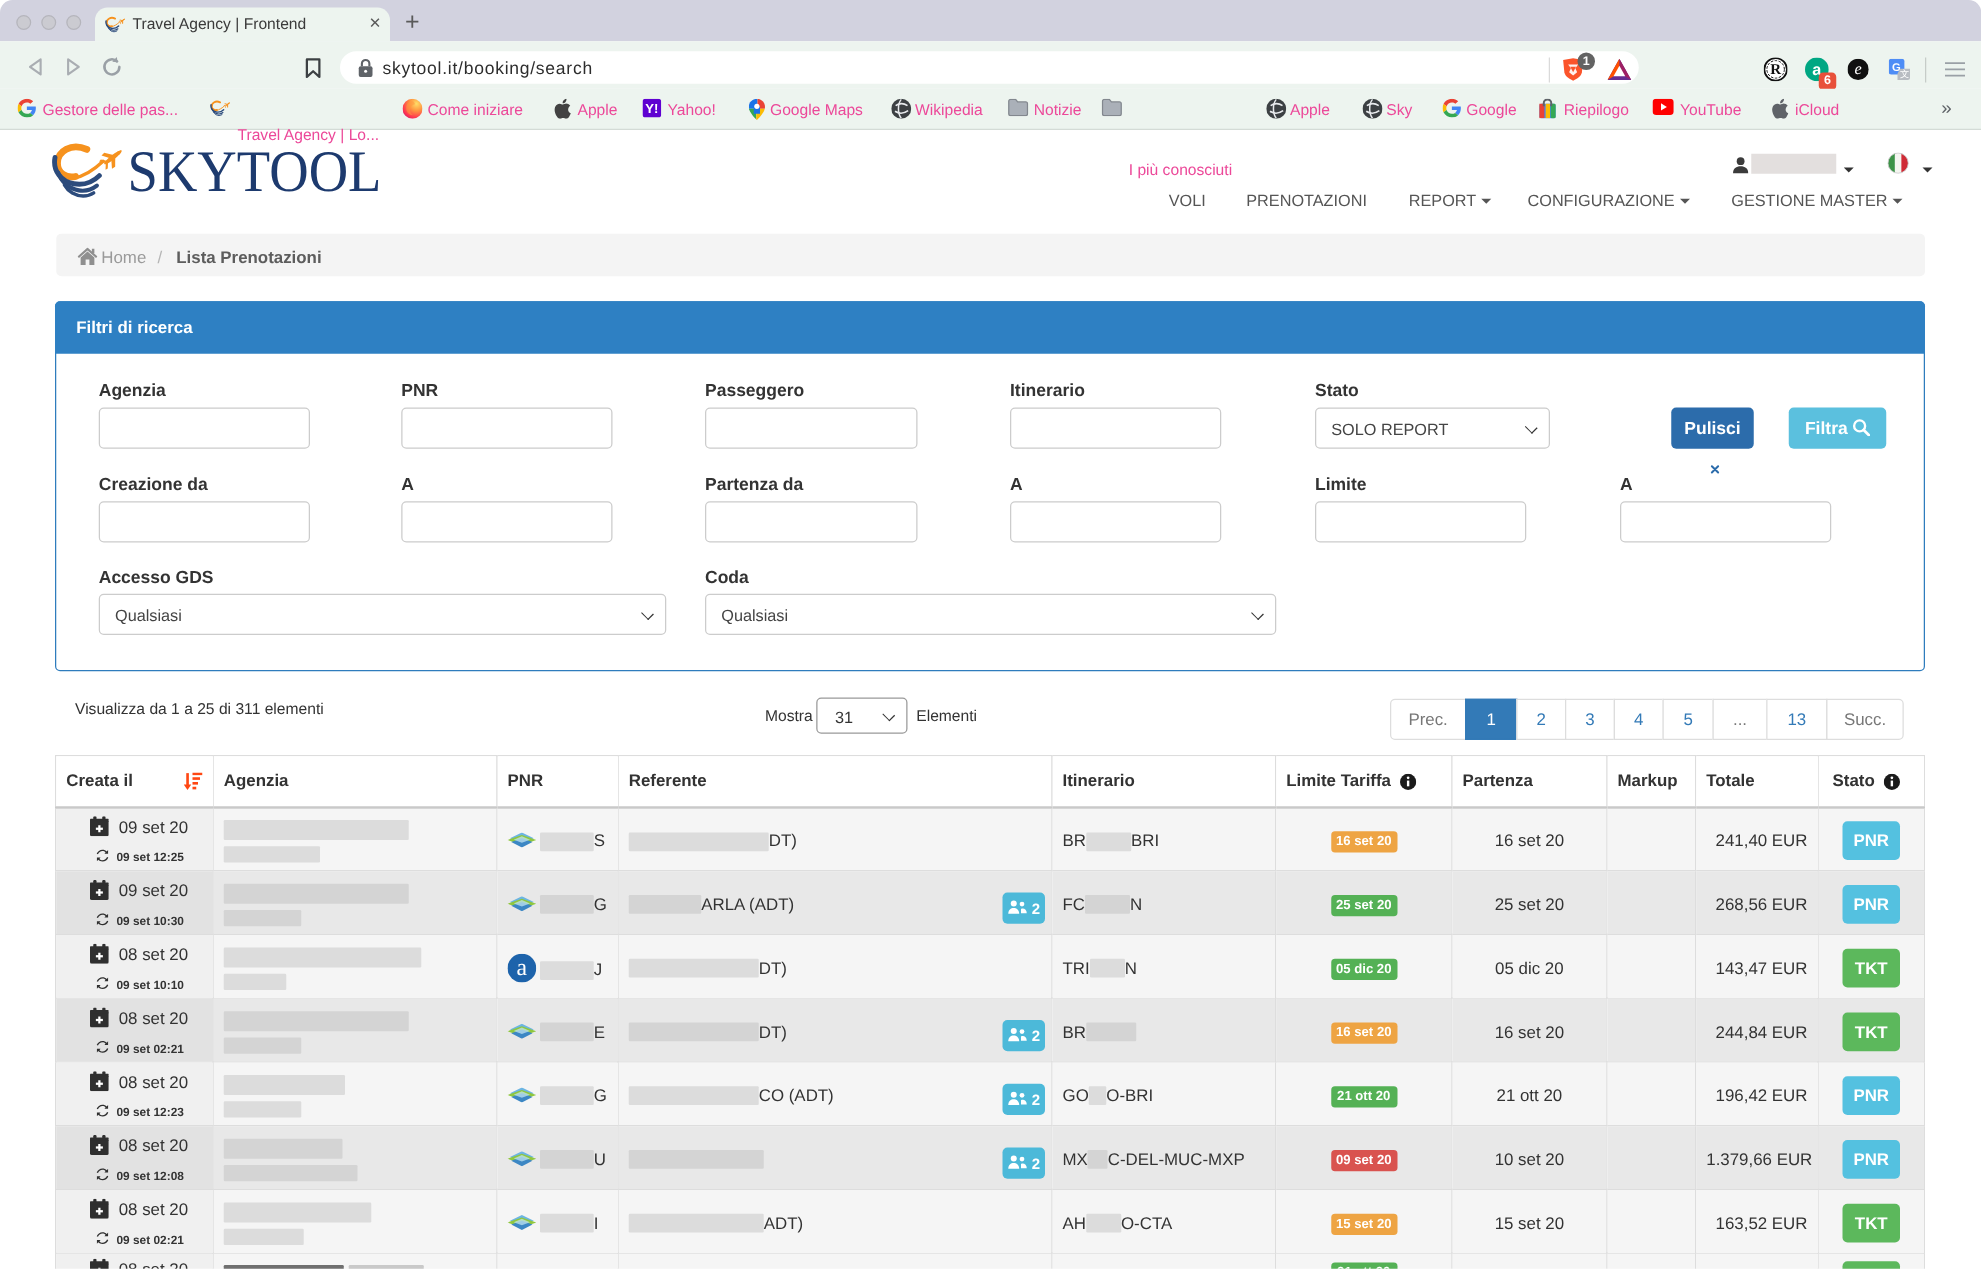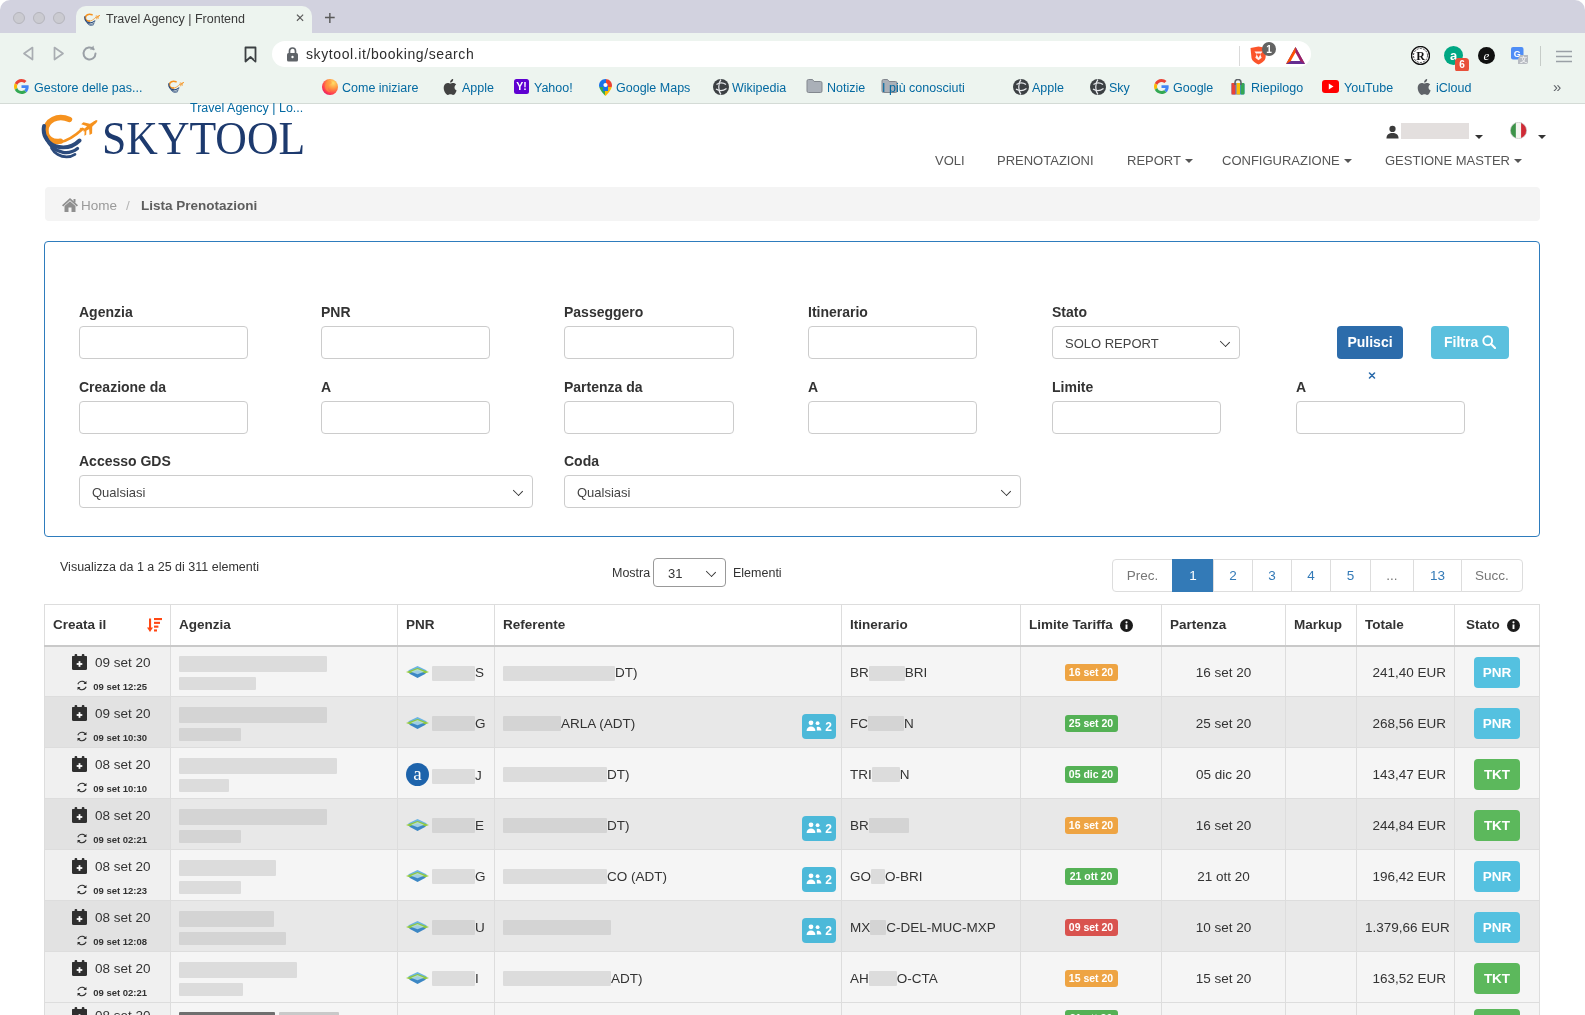--- a/index.html
+++ b/index.html
@@ -11,21 +11,21 @@
 .tlight { position:absolute; top:12px; width:12px; height:12px; border-radius:50%; background:#cbcbd1; border:1px solid #b5b5bc; }
 #tab { position:absolute; left:76px; top:6px; width:236px; height:27px; background:#edf4ef; border-radius:10px 10px 0 0; }
 #tabfav { position:absolute; left:84px; top:12px; }
 #tabtitle { position:absolute; left:106px; top:12px; font-size:12.5px; color:#3a3a3a; }
 #tabx { position:absolute; left:295px; top:11px; font-size:12px; color:#5a5a5a; }
 #newtab { position:absolute; left:324px; top:7px; font-size:20px; color:#5a5a5a; }
 #toolbar { position:absolute; left:0; top:33px; width:1585px; height:38px; background:#edf4ef; }
 #urlbar { position:absolute; left:272px; top:41px; width:1039px; height:26px; background:#fff; border-radius:13px; }
 #urltext { position:absolute; left:306px; top:46px; font-size:14px; color:#2d2d2d; letter-spacing:0.6px; }
 #bookbar { position:absolute; left:0; top:71px; width:1585px; height:33px; background:#edf4ef; border-bottom:1px solid #d4dbd6; }
-.bm { position:absolute; top:81px; font-size:12.5px; color:#0369a1; }
+.bm { position:absolute; top:81px; font-size:12.5px; color:#ec4899; }
 .bmi { position:absolute; top:79px; }
 .cicon { position:absolute; }
 
 #logoicon { position:absolute; left:41px; top:111px; }
 #logotext { position:absolute; left:102px; top:111px; font-family:"Liberation Serif", serif; font-size:47px; color:#1d3a6e; transform:scaleX(0.93); transform-origin:left; }
 .navitem { position:absolute; top:153px; font-size:13px; color:#555; }
 .caret { display:inline-block; width:0; height:0; border-left:4px solid transparent; border-right:4px solid transparent; border-top:4px solid #555; vertical-align:middle; margin-left:4px; margin-bottom:2px; }
 #userblur { position:absolute; left:1401px; top:123px; width:68px; height:16px; background:#e3dfde; }
 
 #breadcrumb { position:absolute; left:45px; top:187px; width:1495px; height:34px; background:#f4f4f4; border-radius:4px; }
@@ -229,21 +229,21 @@
         <path d="M8 0.5 C5 4 5 12 8 15.5" stroke="#e8eaed" stroke-width="1.2" fill="none"></path>
       </svg></div>
     <div class="bm" style="left:732px;">Wikipedia</div>
 <div class="bmi" style="left:806px;"><svg width="17" height="14" viewBox="0 0 17 14">
         <path d="M1 2 a1.5 1.5 0 0 1 1.5-1.5 h4 l1.6 2 h6.4 a1.5 1.5 0 0 1 1.5 1.5 v8 a1.5 1.5 0 0 1 -1.5 1.5 h-12 a1.5 1.5 0 0 1 -1.5 -1.5 Z" fill="#aab0b8" stroke="#82878e" stroke-width="1"></path>
       </svg></div>
     <div class="bm" style="left:827px;">Notizie</div>
 <div class="bmi" style="left:881px;"><svg width="17" height="14" viewBox="0 0 17 14">
         <path d="M1 2 a1.5 1.5 0 0 1 1.5-1.5 h4 l1.6 2 h6.4 a1.5 1.5 0 0 1 1.5 1.5 v8 a1.5 1.5 0 0 1 -1.5 1.5 h-12 a1.5 1.5 0 0 1 -1.5 -1.5 Z" fill="#aab0b8" stroke="#82878e" stroke-width="1"></path>
       </svg></div>
-    <div class="bm" style="left:882px;">I più conosciuti</div>
+    <div class="bm" style="left:903px;margin-top:48px;">I più conosciuti</div>
 <div class="bmi" style="left:1013px;"><svg width="16" height="16" viewBox="0 0 16 16">
         <circle cx="8" cy="8" r="8" fill="#3c4043"></circle>
         <path d="M3 10 C6 12 10 12 13.5 9.5 M3.5 5.5 C6.5 3.5 10 3.5 13 5.5" stroke="#e8eaed" stroke-width="1.3" fill="none"></path>
         <path d="M8 0.5 C5 4 5 12 8 15.5" stroke="#e8eaed" stroke-width="1.2" fill="none"></path>
       </svg></div>
     <div class="bm" style="left:1032px;">Apple</div>
 <div class="bmi" style="left:1090px;"><svg width="16" height="16" viewBox="0 0 16 16">
         <circle cx="8" cy="8" r="8" fill="#3c4043"></circle>
         <path d="M3 10 C6 12 10 12 13.5 9.5 M3.5 5.5 C6.5 3.5 10 3.5 13 5.5" stroke="#e8eaed" stroke-width="1.3" fill="none"></path>
         <path d="M8 0.5 C5 4 5 12 8 15.5" stroke="#e8eaed" stroke-width="1.2" fill="none"></path>
@@ -322,20 +322,23 @@
 <div class="cicon" style="left:62px; top:198px;"><svg width="16" height="14" viewBox="0 0 16 14">
         <path d="M8 0 L16 7.2 L14.8 8.4 L8 2.3 L1.2 8.4 L0 7.2 Z" fill="#8f8f8f"></path>
         <path d="M2.5 8 L8 3.2 L13.5 8 V14 H9.5 V9.5 H6.5 V14 H2.5 Z" fill="#8f8f8f"></path>
         <rect x="11.5" y="1" width="2" height="3.5" fill="#8f8f8f"></rect>
       </svg></div>
 <div id="bc-home">Home</div>
 <div id="bc-sep">/</div>
 <div id="bc-cur">Lista Prenotazioni</div>
 
 <div id="panel">
+  <div id="panelhead">
+        <div id="paneltitle">Filtri di ricerca</div>
+      </div>
   <div class="flabel" style="left:34px; top:62px;">Agenzia</div>
   <div class="flabel" style="left:276px; top:62px;">PNR</div>
   <div class="flabel" style="left:519px; top:62px;">Passeggero</div>
   <div class="flabel" style="left:763px; top:62px;">Itinerario</div>
   <div class="flabel" style="left:1007px; top:62px;">Stato</div>
   <div class="finput" style="left:34px; top:84px; width:169px;"></div>
   <div class="finput" style="left:276px; top:84px; width:169px;"></div>
   <div class="finput" style="left:519px; top:84px; width:170px;"></div>
   <div class="finput" style="left:763px; top:84px; width:169px;"></div>
   <div class="fselect" style="left:1007px; top:84px; width:188px;">

